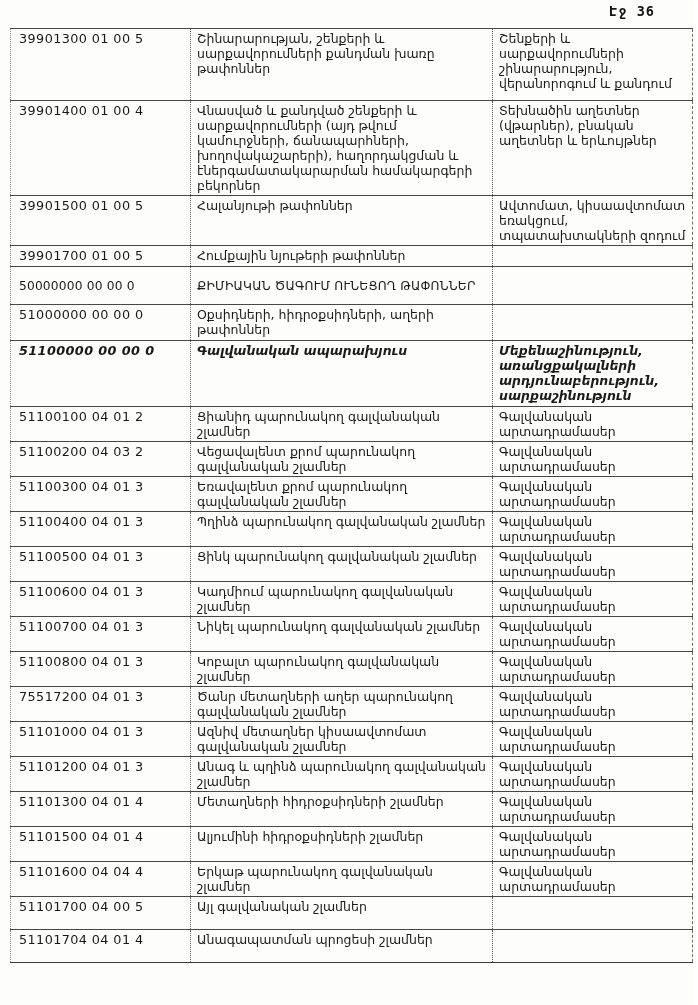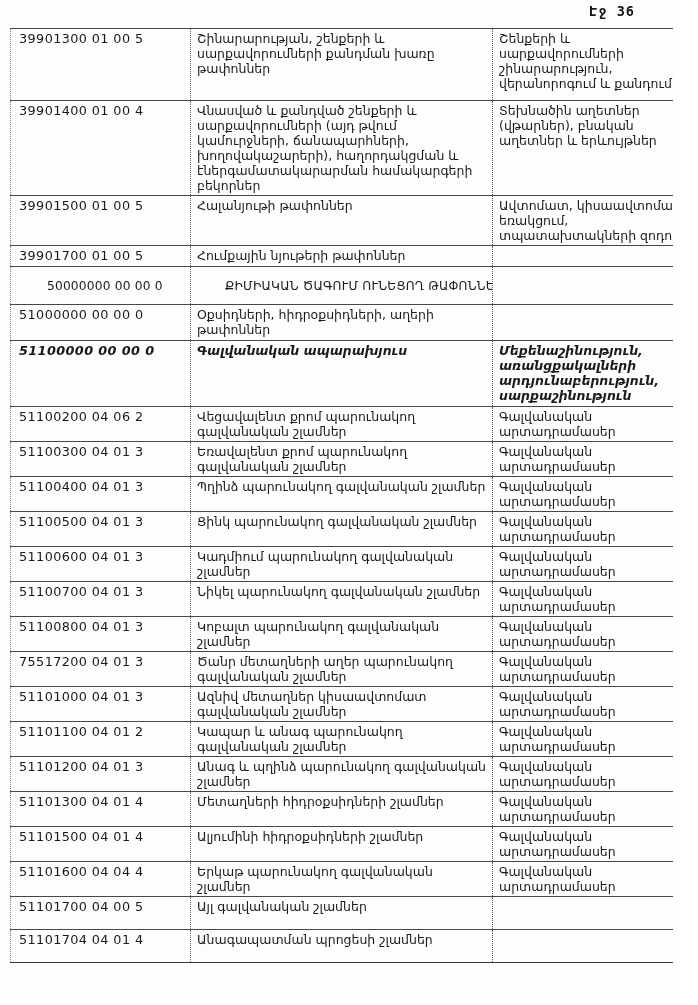--- a/index.html
+++ b/index.html
@@ -5,21 +5,21 @@
   html,body{margin:0;padding:0;}
   body{
     width:698px;height:1005px;
     background:#ffffff;
     font-family:"DejaVu Sans","Liberation Sans",sans-serif;
     color:#1b1b1b;
     -webkit-font-smoothing:antialiased;
   }
   .page{
     position:relative;width:673px;height:1005px;
-    background:#fdfdfc;overflow:hidden;
+    background:#fdfdfc;overflow:hidden;padding-left:20px;
   }
   .page-label{
     position:absolute;top:3px;right:38px;
     font-family:"DejaVu Sans Mono","Liberation Mono",monospace;
     font-weight:bold;font-size:13.5px;color:#161616;letter-spacing:1px;
   }
   table.waste-table{
     position:absolute;top:28px;left:10px;width:682px;
     border-collapse:collapse;table-layout:fixed;
     border-top:1px solid #3c3c3c;
@@ -50,21 +50,21 @@
   }
   td.desc-cell{border-left:1px dotted #6e6e6e;}
   td.src-cell{border-left:1px dotted #5e5e5e;padding-right:4px;}
   td.code-cell{padding-left:8px;}
   .code{
     font-size:12.8px;letter-spacing:0.4px;white-space:nowrap;
     color:#181818;
   }
   
   tr.section td{vertical-align:middle;}
-  tr.section .cell-text{white-space:nowrap;font-size:12.2px;letter-spacing:0.2px;margin-left:28px;}
+  tr.section .cell-text{white-space:nowrap;font-size:12.2px;letter-spacing:0.2px;}
   
   tr.emphasis td, tr.emphasis .code{font-style:italic;font-weight:bold;}
   
   .artifact{position:absolute;width:2px;background:#7d7d7d;}
   .artifact.a1{left:694px;top:85px;height:48px;}
   .artifact.a2{left:694px;top:347px;height:62px;}
 </style>
 </head>
 <body>
 
@@ -151,21 +151,32 @@
     </td>
     <td class="desc-cell">
       <span class="cell-text">Գալվանական ապարախյուս</span>
     </td>
     <td class="src-cell">
       <span class="cell-text">Մեքենաշինություն, առանցքակալների արդյունաբերություն, սարքաշինություն</span>
     </td>
   </tr>
         <tr class="row">
     <td class="code-cell">
-      <span class="code cell-text">51100200 04 06 2</span>
+      <span class="code cell-text">51100100 04 01 2</span>
+    </td>
+    <td class="desc-cell">
+      <span class="cell-text">Ցիանիդ պարունակող գալվանական շլամներ</span>
+    </td>
+    <td class="src-cell">
+      <span class="cell-text">Գալվանական արտադրամասեր</span>
+    </td>
+  </tr>
+        <tr class="row">
+    <td class="code-cell">
+      <span class="code cell-text">51100200 04 03 2</span>
     </td>
     <td class="desc-cell">
       <span class="cell-text">Վեցավալենտ քրոմ պարունակող գալվանական շլամներ</span>
     </td>
     <td class="src-cell">
       <span class="cell-text">Գալվանական արտադրամասեր</span>
     </td>
   </tr>
         <tr class="row">
     <td class="code-cell">
@@ -243,31 +254,20 @@
     <td class="src-cell">
       <span class="cell-text">Գալվանական արտադրամասեր</span>
     </td>
   </tr>
         <tr class="row">
     <td class="code-cell">
       <span class="code cell-text">51101000 04 01 3</span>
     </td>
     <td class="desc-cell">
       <span class="cell-text">Ազնիվ մետաղներ կիսաավտոմատ գալվանական շլամներ</span>
-    </td>
-    <td class="src-cell">
-      <span class="cell-text">Գալվանական արտադրամասեր</span>
-    </td>
-  </tr>
-        <tr class="row">
-    <td class="code-cell">
-      <span class="code cell-text">51101100 04 01 2</span>
-    </td>
-    <td class="desc-cell">
-      <span class="cell-text">Կապար և անագ պարունակող գալվանական շլամներ</span>
     </td>
     <td class="src-cell">
       <span class="cell-text">Գալվանական արտադրամասեր</span>
     </td>
   </tr>
         <tr class="row">
     <td class="code-cell">
       <span class="code cell-text">51101200 04 01 3</span>
     </td>
     <td class="desc-cell">

